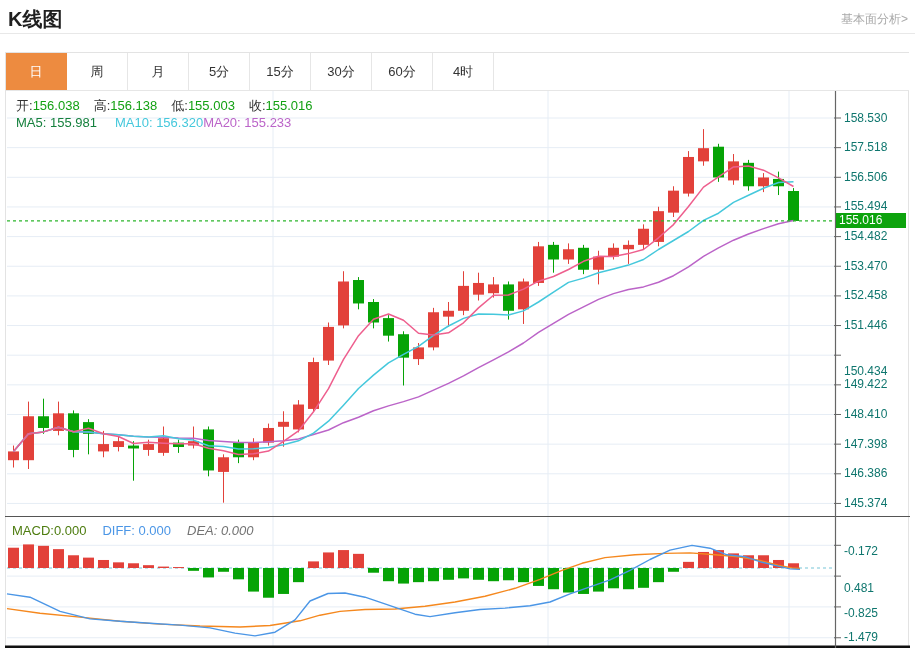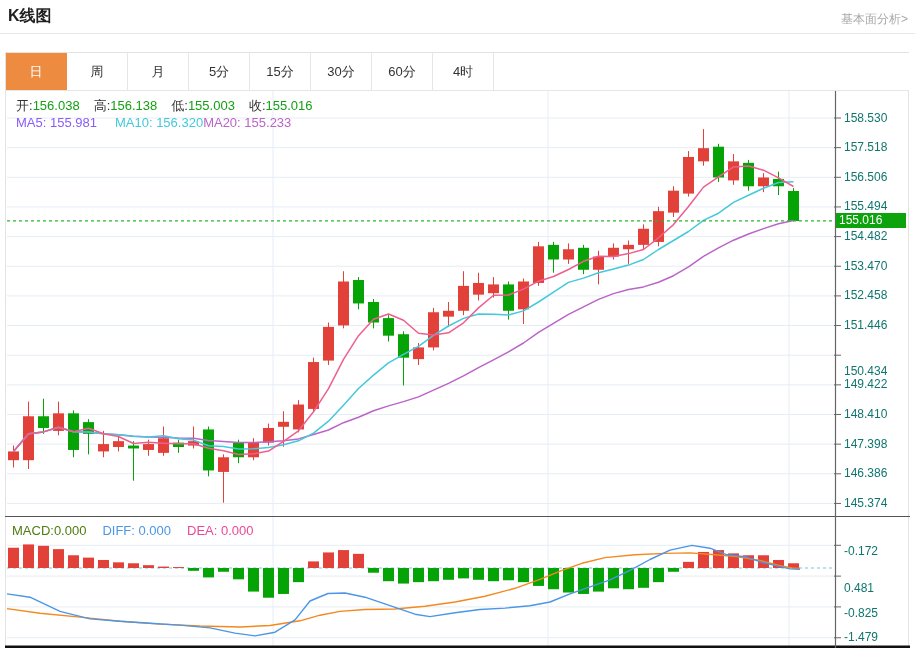--- a/index.html
+++ b/index.html
@@ -1,35 +1,35 @@
 <!DOCTYPE html>
 <html><head>
 <meta charset="utf-8">
 <style>
   html,body{margin:0;padding:0;background:#fff;}
   body{width:915px;height:649px;position:relative;font-family:"Liberation Sans","DejaVu Sans",sans-serif;overflow:hidden;}
-  .page-title{position:absolute;left:8px;top:6px;font-size:16px;font-weight:bold;color:#1f1f1f;z-index:4;}
+  .page-title{position:absolute;left:8px;top:6px;font-size:20px;font-weight:bold;color:#1f1f1f;z-index:4;}
   .fund-link{position:absolute;right:7px;top:11px;font-size:12px;color:#a8a8a8;text-decoration:none;cursor:pointer;z-index:4;}
   .title-divider{position:absolute;left:0;top:33px;width:915px;height:1px;background:#e8e8e8;}
   .widget{position:absolute;left:5px;top:52px;width:904px;height:595px;border:1px solid #e3e3e3;box-sizing:border-box;background:#fff;}
   .tabs{position:absolute;left:6px;top:53px;width:903px;height:38px;display:flex;z-index:3;border-bottom:1px solid #e6e6e6;box-sizing:border-box;background:#fff;}
   .tab{width:61px;height:37px;line-height:37px;text-align:center;font-size:13px;color:#333;background:#fff;border-right:1px solid #e6e6e6;box-sizing:border-box;cursor:pointer;flex:none;}
   .tab.active{background:#ed8b40;color:#fff;border-right-color:#ed8b40;}
   #chart{position:absolute;left:0;top:0;z-index:1;}
   .ohlc-row{position:absolute;left:16px;top:97px;font-size:13px;z-index:2;white-space:nowrap;}
   .ohlc-row .lab{color:#333;}
   .ohlc-row .val{color:#13a113;margin-right:14px;}
   .ma-row{position:absolute;left:16px;top:115px;font-size:13px;z-index:2;white-space:nowrap;}
-  .ma5{color:#8b5cf6;margin-right:18px;}
+  .ma5{color:#15803d;margin-right:18px;}
   .ma10{color:#45c8dc;}
   .ma20{color:#bb64c8;}
   .macd-row{position:absolute;left:12px;top:523px;font-size:13px;z-index:2;white-space:nowrap;}
   .macd-v{color:#4d7c0f;margin-right:16px;}
   .diff-v{color:#4b96e6;margin-right:16px;}
-  .dea-v{color:#ec4899;}
+  .dea-v{color:#737373;font-style:italic;}
   .tick-label{position:absolute;font-size:12px;color:#0f766e;z-index:2;white-space:nowrap;}
   .current-price{position:absolute;left:836px;width:70px;height:15px;line-height:15px;background:#0da30d;color:#fff;font-size:12px;padding-left:3px;z-index:3;box-sizing:border-box;}
 </style>
 </head>
 <body>
 
 <div>
   <div class="page-title">K线图</div>
   <a class="fund-link">基本面分析&gt;</a>
   <div class="title-divider"></div>

